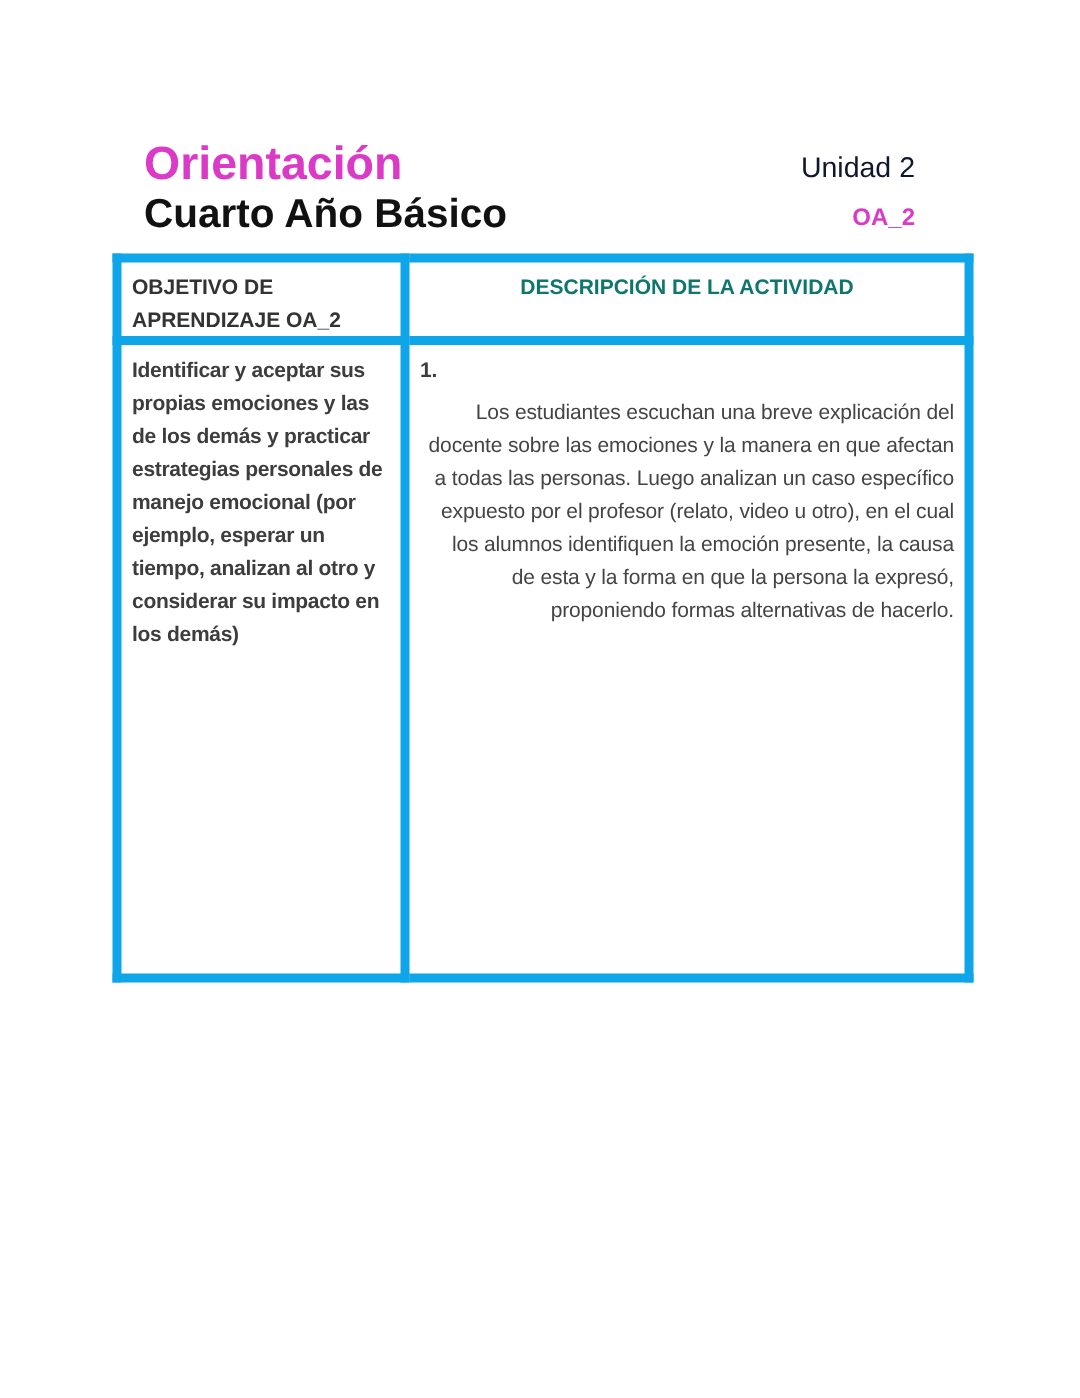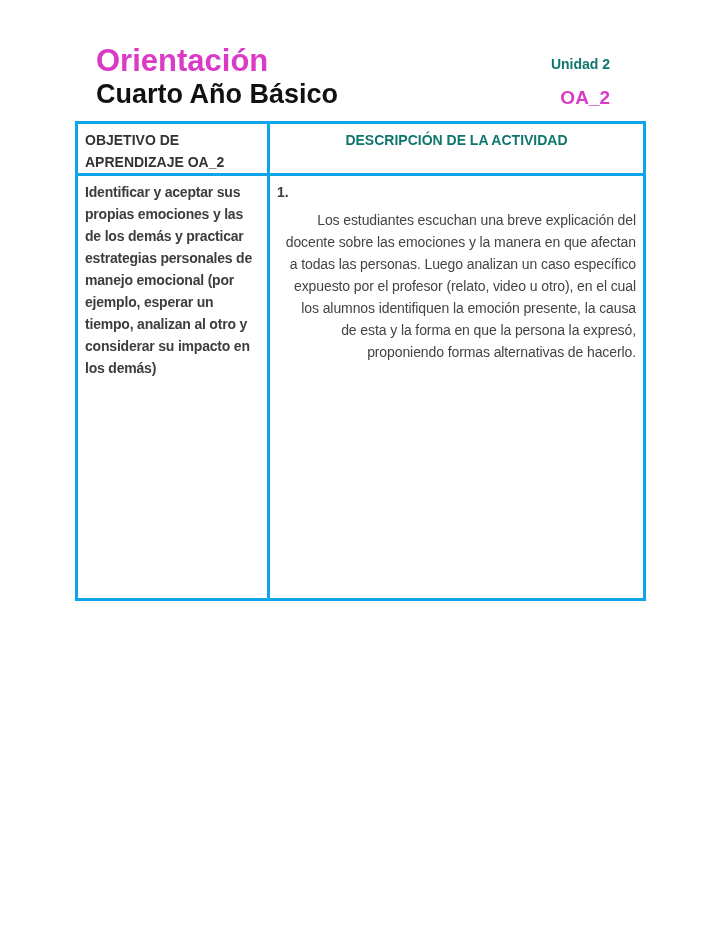--- a/index.html
+++ b/index.html
@@ -11,20 +11,21 @@
     width: 720px;
     height: 932px;
     font-family: "Liberation Sans", sans-serif;
   }
   .page {
     position: relative;
     width: 720px;
     height: 792px;
     background: #ffffff;
     overflow: hidden;
+    margin-top: 48px;
   }
   .doc-header {
     display: flex;
     justify-content: space-between;
     align-items: flex-start;
     padding: 44px 110px 0 96px;
   }
   .subject-title {
     margin: 0;
     font-size: 31px;
@@ -37,28 +38,28 @@
     font-size: 27px;
     line-height: 24px;
     font-weight: bold;
     color: #111111;
   }
   .header-right {
     text-align: right;
     padding-top: 9px;
   }
   .unit-label {
-    font-size: 14px;
+    font-size: 19px;
     line-height: 23px;
-    font-weight: bold;
-    color: #0f766e;
+    font-weight: normal;
+    color: #0f172a;
   }
   .oa-label {
     margin-top: 10px;
-    font-size: 19px;
+    font-size: 16px;
     line-height: 23px;
     font-weight: bold;
     color: #db3ac6;
   }
   .section-title {
     margin: 41px 0 0 0;
     text-align: center;
     font-size: 19px;
     line-height: 24px;
     font-weight: bold;
@@ -67,21 +68,21 @@
   table.activities {
     border-collapse: collapse;
     table-layout: fixed;
     margin: 12px 0 0 75px;
     width: 568px;
   }
   col.objective-col { width: 192px; }
   col.description-col { width: 376px; }
   table.activities th,
   table.activities td {
-    border: 3px solid #0ea5e9;
+    border: 6px solid #0ea5e9;
     vertical-align: top;
     box-sizing: border-box;
     padding: 5px 7px 0 7px;
   }
   th.th-objective {
     height: 50px;
     text-align: left;
     font-size: 14px;
     line-height: 22px;
     font-weight: bold;

